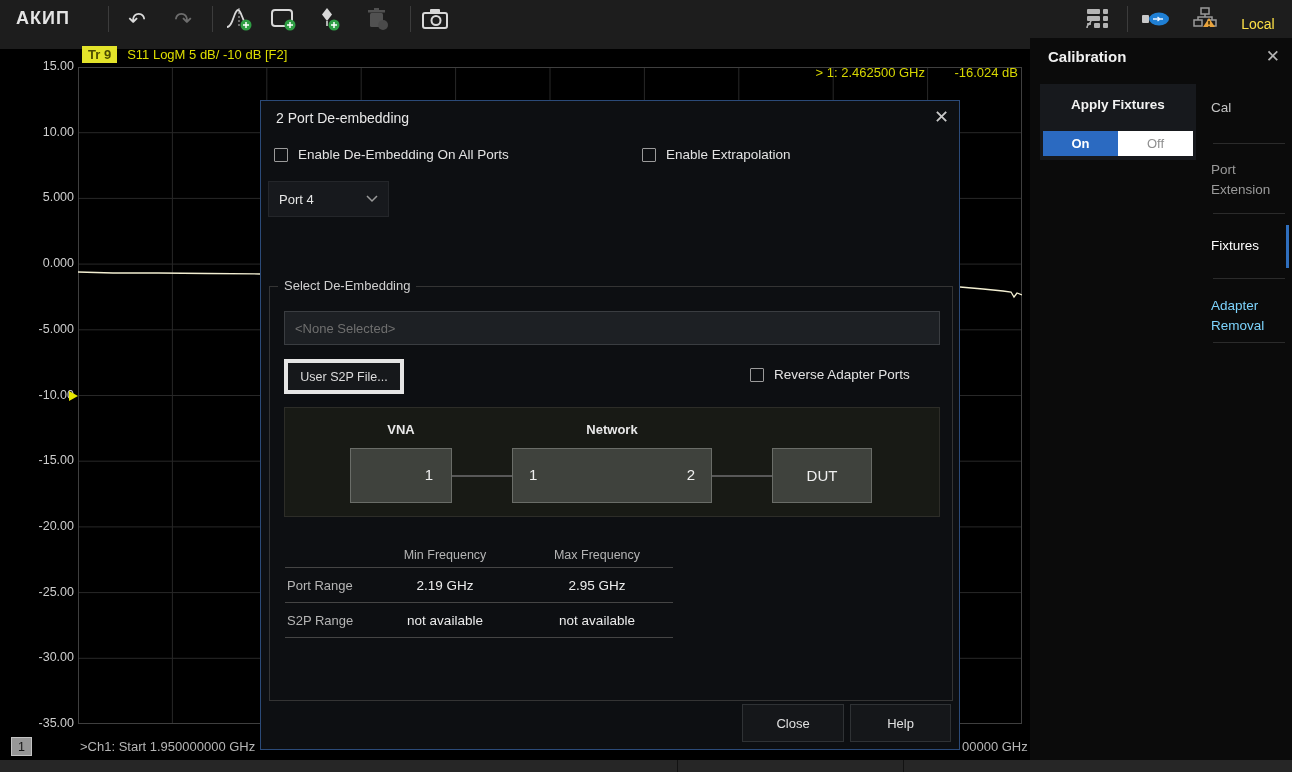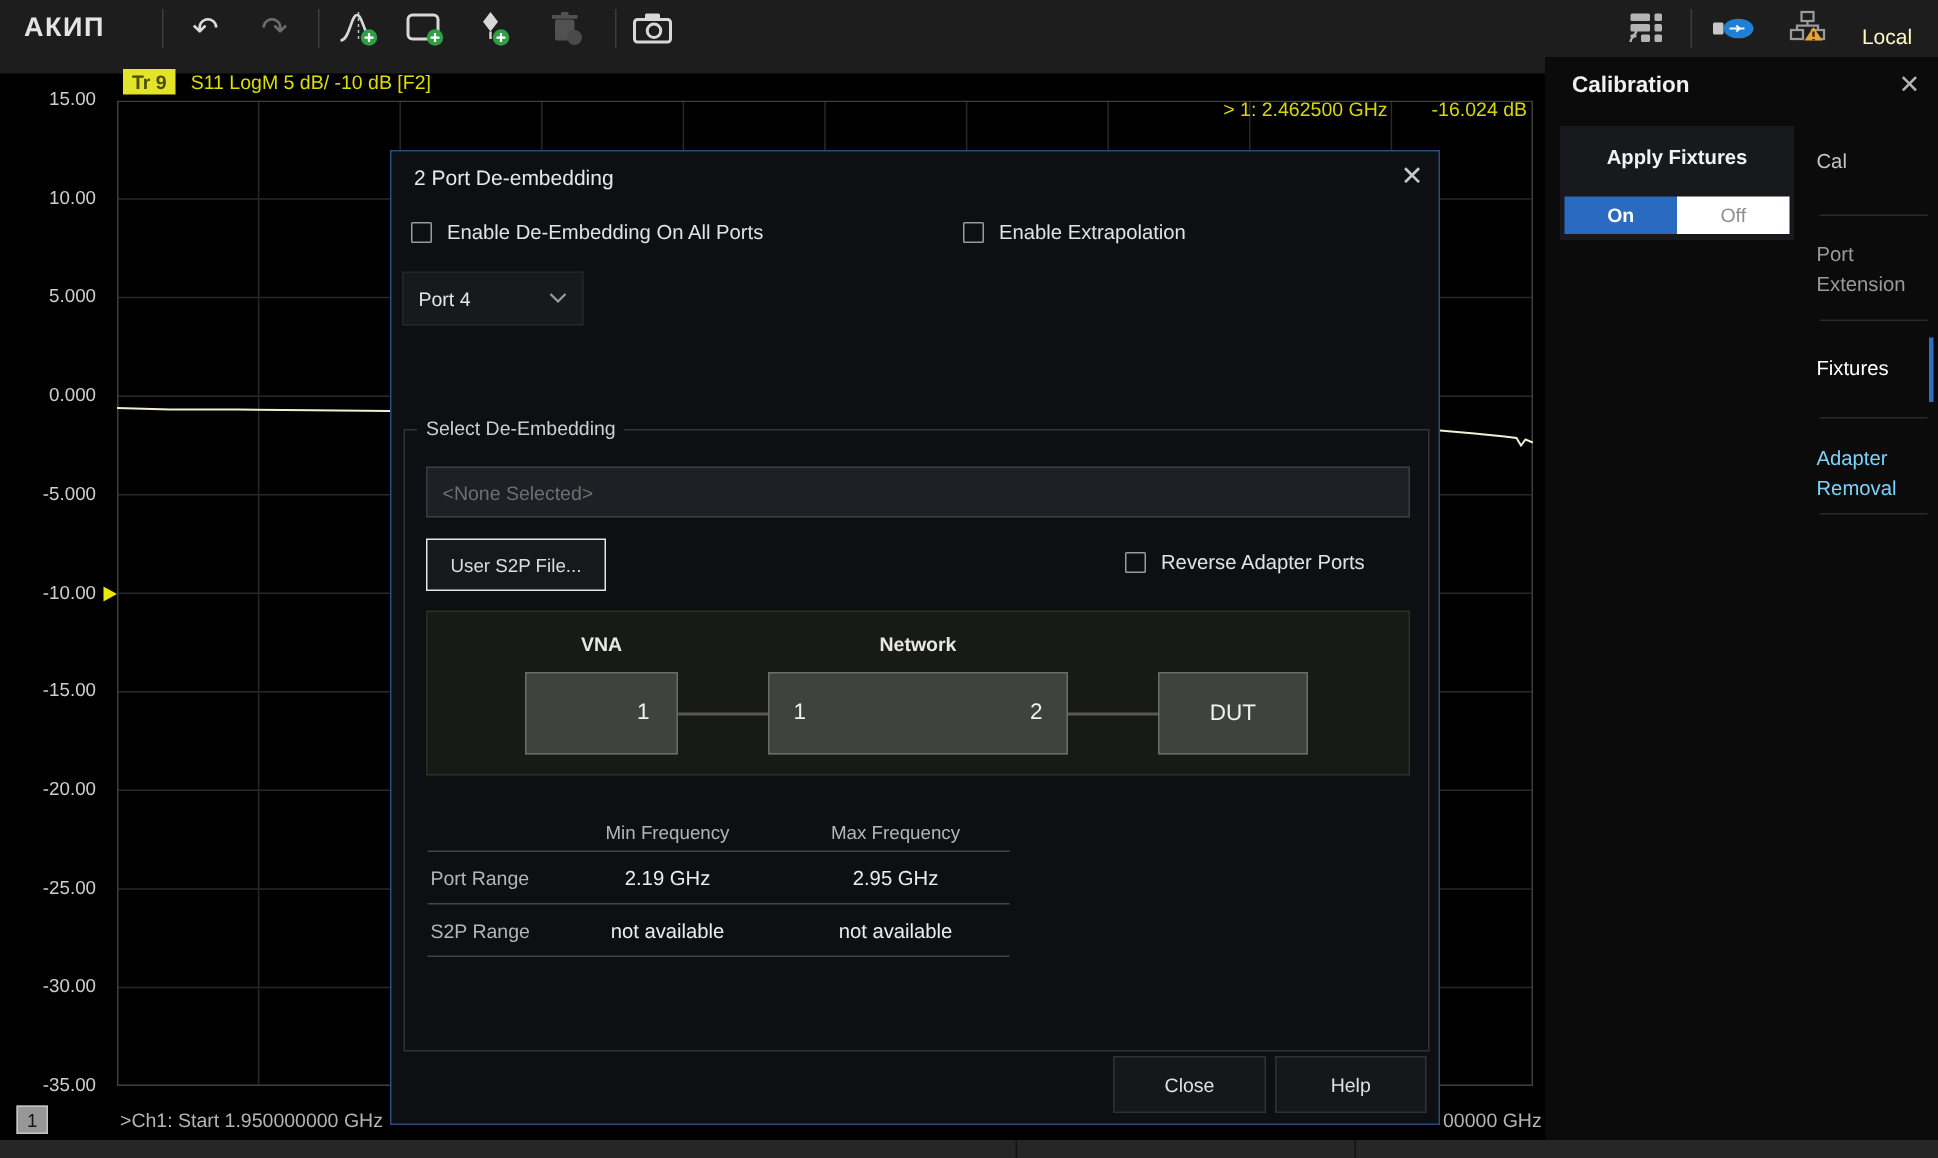--- a/index.html
+++ b/index.html
@@ -7,32 +7,32 @@
   body { font-family:"Liberation Sans","DejaVu Sans",sans-serif; }
   .screen { position:relative; width:1292px; height:772px; background:#000; overflow:hidden; }
 
   
   .toolbar { position:absolute; left:0; top:0; width:1292px; height:49px; background:#1d1d1d; }
   .logo { position:absolute; left:16px; top:8px; font-size:18px; font-weight:bold; color:#e4e4e4; letter-spacing:1px; }
   .tb-sep { position:absolute; top:6px; width:1px; height:26px; background:#3c3c3c; }
   .tb-btn { position:absolute; top:5px; width:30px; height:28px; background:none; border:none; display:flex; align-items:center; justify-content:center; cursor:pointer; }
   .tb-btn.disabled { opacity:.42; }
   .glyph-arrow { font-size:21px; color:#dcdcdc; line-height:1; }
-  .tb-right-label { position:absolute; top:10px; font-size:14px; color:#fef9c3; }
+  .tb-right-label { position:absolute; top:10px; font-size:14px; color:#fde047; }
 
   
   .trace-bar { position:absolute; left:82px; top:46px; font-size:13px; display:flex; align-items:center; z-index:3; }
   .trace-badge { background:#e3e32a; color:#4c4c00; padding:1px 6px; font-weight:bold; }
   .trace-info { color:#dede00; margin-left:10px; white-space:pre; }
   .marker-readout { position:absolute; left:78px; top:65px; width:944px; height:16px; font-size:13px; color:#d6d600; z-index:3; }
   .marker-freq { position:absolute; right:97px; }
   .marker-val { position:absolute; right:4px; }
   .plot-svg { position:absolute; left:78px; top:67px; z-index:1; }
   .y-axis-labels { position:absolute; left:0; top:0; z-index:2; }
-  .y-label { position:absolute; left:8px; width:56px; text-align:right; font-size:12.5px; color:#cdcdcd; }
+  .y-label { position:absolute; left:18px; width:56px; text-align:right; font-size:12.5px; color:#cdcdcd; }
   .ref-marker { position:absolute; width:0; height:0; border-left:9px solid #e8e800; border-top:5px solid transparent; border-bottom:5px solid transparent; z-index:3; }
   .ch-badge { position:absolute; left:11px; top:737px; width:21px; height:19px; background:#979797; color:#151515; font-size:12.5px; display:flex; align-items:center; justify-content:center; border:1px solid #c4c4c4; }
   .status-start { position:absolute; left:80px; top:739px; font-size:13px; color:#b5b5b5; }
   .status-stop { position:absolute; left:962px; top:739px; font-size:13px; color:#b5b5b5; }
   .bottom-strip { position:absolute; left:0; top:760px; width:1292px; height:12px; background:#262626; }
   .strip-div { position:absolute; top:0; width:1px; height:12px; background:#121212; }
 
   
   .cal-panel { position:absolute; left:1030px; top:38px; width:262px; height:722px; background:#0b0b0b; }
   .cal-title { position:absolute; left:18px; top:10px; font-size:15px; font-weight:bold; color:#f0f0f0; }
@@ -61,21 +61,21 @@
   .port-select span { font-size:13px; color:#e6e6e6; }
   .grp { position:absolute; border:1px solid #343434; }
   .grp-legend { position:absolute; top:-9px; left:8px; background:#0d0f12; padding:0 6px; font-size:13px; color:#cfcfcf; }
   .radio-row { position:absolute; display:flex; align-items:center; gap:11px; }
   .radio { width:15px; height:15px; border-radius:50%; flex:0 0 auto; cursor:pointer; }
   .radio.sel { border:2px solid #3886d8; background:radial-gradient(circle, #8fc0f0 0 3px, #2a72c4 3px 6px, transparent 6px); }
   .radio.unsel { border:2px solid #cdcdcd; background:transparent; }
   .radio-label { font-size:13.5px; color:#e2e2e2; }
   .sel-input { position:absolute; left:14px; top:24px; width:656px; height:34px; background:#1d2024; border:1px solid #3a3d41; color:#9a9a9a; font-size:13px; padding:0 10px; font-family:inherit; }
   .sel-input::placeholder { color:#6f6f6f; opacity:1; }
-  .s2p-btn { position:absolute; left:14px; top:72px; width:120px; height:35px; background:#16181b; border:1px solid #e5e5e5; color:#dcdcdc; font-size:12.5px; cursor:pointer; }
+  .s2p-btn { position:absolute; left:14px; top:72px; width:120px; height:35px; background:#16181b; border:4px solid #e5e5e5; color:#dcdcdc; font-size:12.5px; cursor:pointer; }
   .diagram { position:absolute; left:14px; top:120px; width:656px; height:110px; background:#181a15; border:1px solid #2d2d28; }
   .diag-label { position:absolute; top:14px; font-size:13px; font-weight:bold; color:#e8e8e8; text-align:center; }
   .diag-box { position:absolute; top:40px; height:55px; background:#3f423d; border:1px solid #6a6d68; color:#f0f0f0; font-size:15px; }
   .diag-port { position:absolute; top:17px; }
   .diag-wire { position:absolute; top:67px; height:2px; background:#585858; }
   .freq-table { position:absolute; left:15px; top:255px; width:388px; }
   .ft-row { display:grid; grid-template-columns:84px 152px 152px; border-bottom:1px solid #454545; align-items:center; }
   .ft-head { height:26px; }
   .ft-body { height:35px; }
   .ft-h { font-size:12.5px; color:#b5b5b5; text-align:center; }

